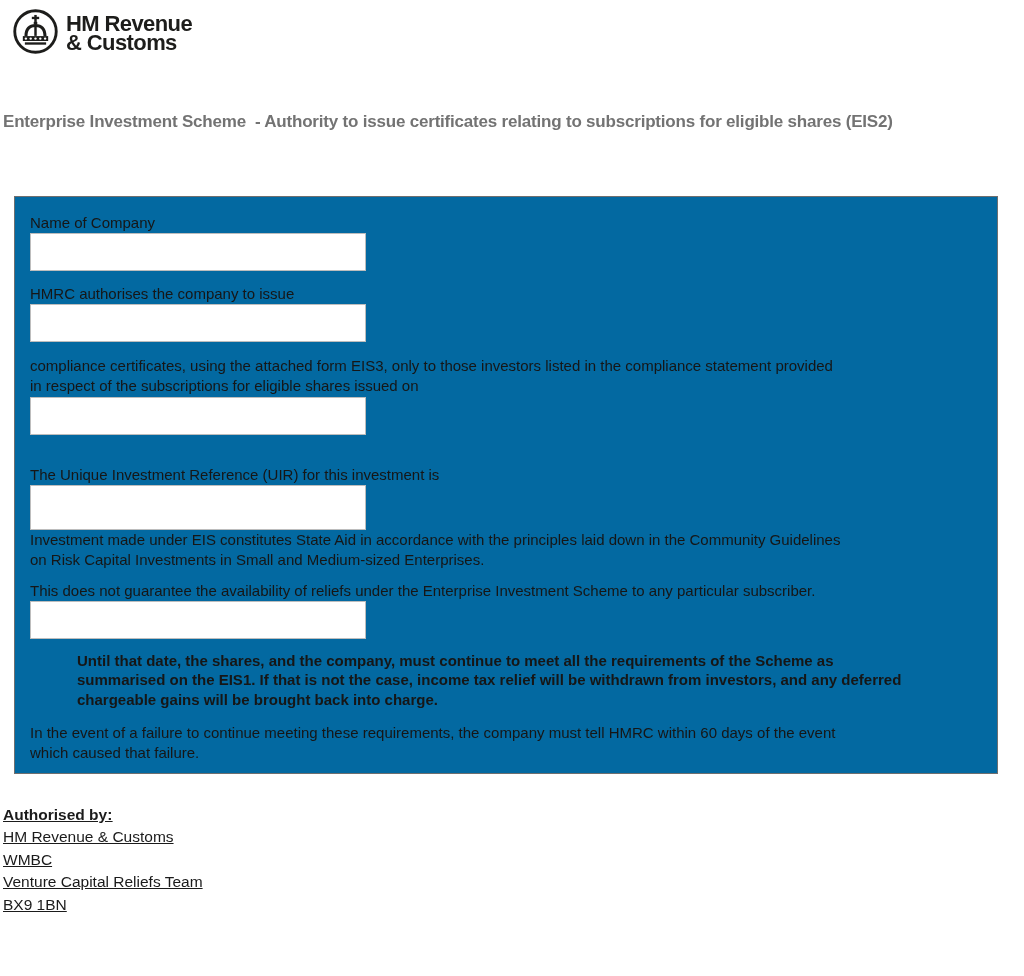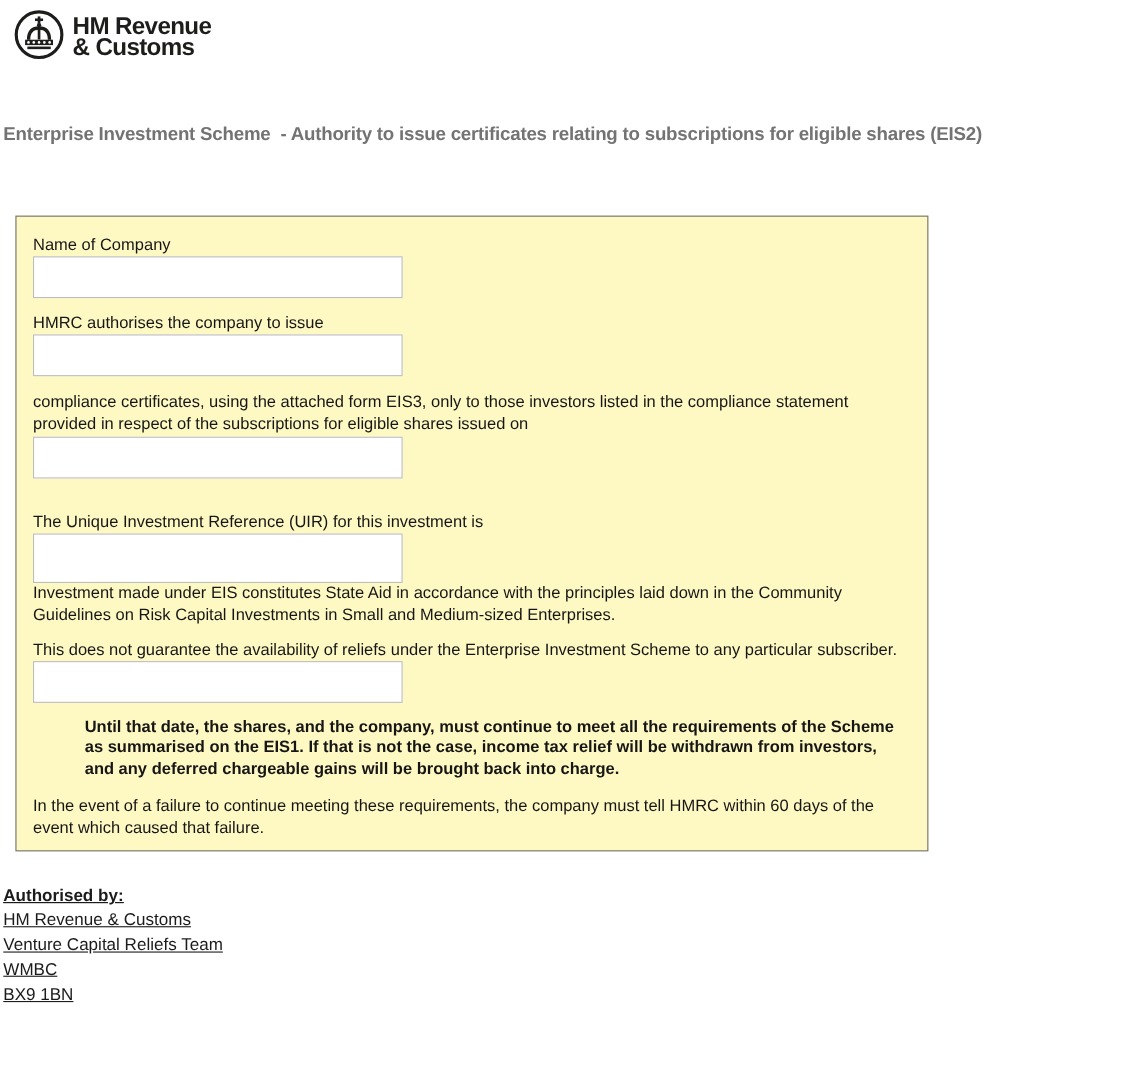--- a/index.html
+++ b/index.html
@@ -11,22 +11,22 @@
   .logo{display:flex;align-items:flex-start;gap:7px;padding:8px 0 0 12px;}
   .crown-wrap{width:47px;height:47px;flex:0 0 auto;}
   .logo-text{font-weight:bold;font-size:22px;line-height:19px;letter-spacing:-0.6px;color:#1d1d1b;padding-top:6px;}
   
   .page-title{
     margin:57px 0 0 3px;font-size:17px;font-weight:bold;letter-spacing:-0.2px;
     white-space:pre;color:#737373;
   }
   
   .form-box{
-    box-sizing:border-box;width:830px;margin:64px 0 0 14px;
-    border:1.5px solid #6f6f6f;background:#fef9c3;
+    box-sizing:border-box;width:984px;margin:64px 0 0 14px;
+    border:1.5px solid #6f6f6f;background:#0369a1;
     padding:17px 15px 11px 15px;
   }
   .lbl{font-size:15px;line-height:17px;margin:0 0 2px 0;}
   .lbl.bold{font-weight:bold;}
   .para{font-size:15px;line-height:19.5px;margin:0;}
   .para.bold{font-weight:bold;margin-left:47px;}
   .p-compliance{max-width:818px;}
   .p-stateaid{max-width:812px;}
   .p-noguarantee{white-space:nowrap;}
   .p-until{max-width:826px;}
@@ -96,16 +96,16 @@
 
   <p class="para bold p-until mt12">Until that date, the shares, and the company, must continue to meet all the requirements of the Scheme as summarised on the EIS1. If that is not the case, income tax relief will be withdrawn from investors, and any deferred chargeable gains will be brought back into charge.</p>
 
   <p class="para p-failure mt14">In the event of a failure to continue meeting these requirements, the company must tell HMRC within 60 days of the event which caused that failure.</p>
 
 </div>
 
 <div class="footer">
   <div class="footer-heading">Authorised by:</div>
   <div>HM Revenue &amp; Customs</div>
+  <div>WMBC</div>
   <div>Venture Capital Reliefs Team</div>
-  <div>WMBC</div>
   <div>BX9 1BN</div>
 </div>
 
 </body></html>

